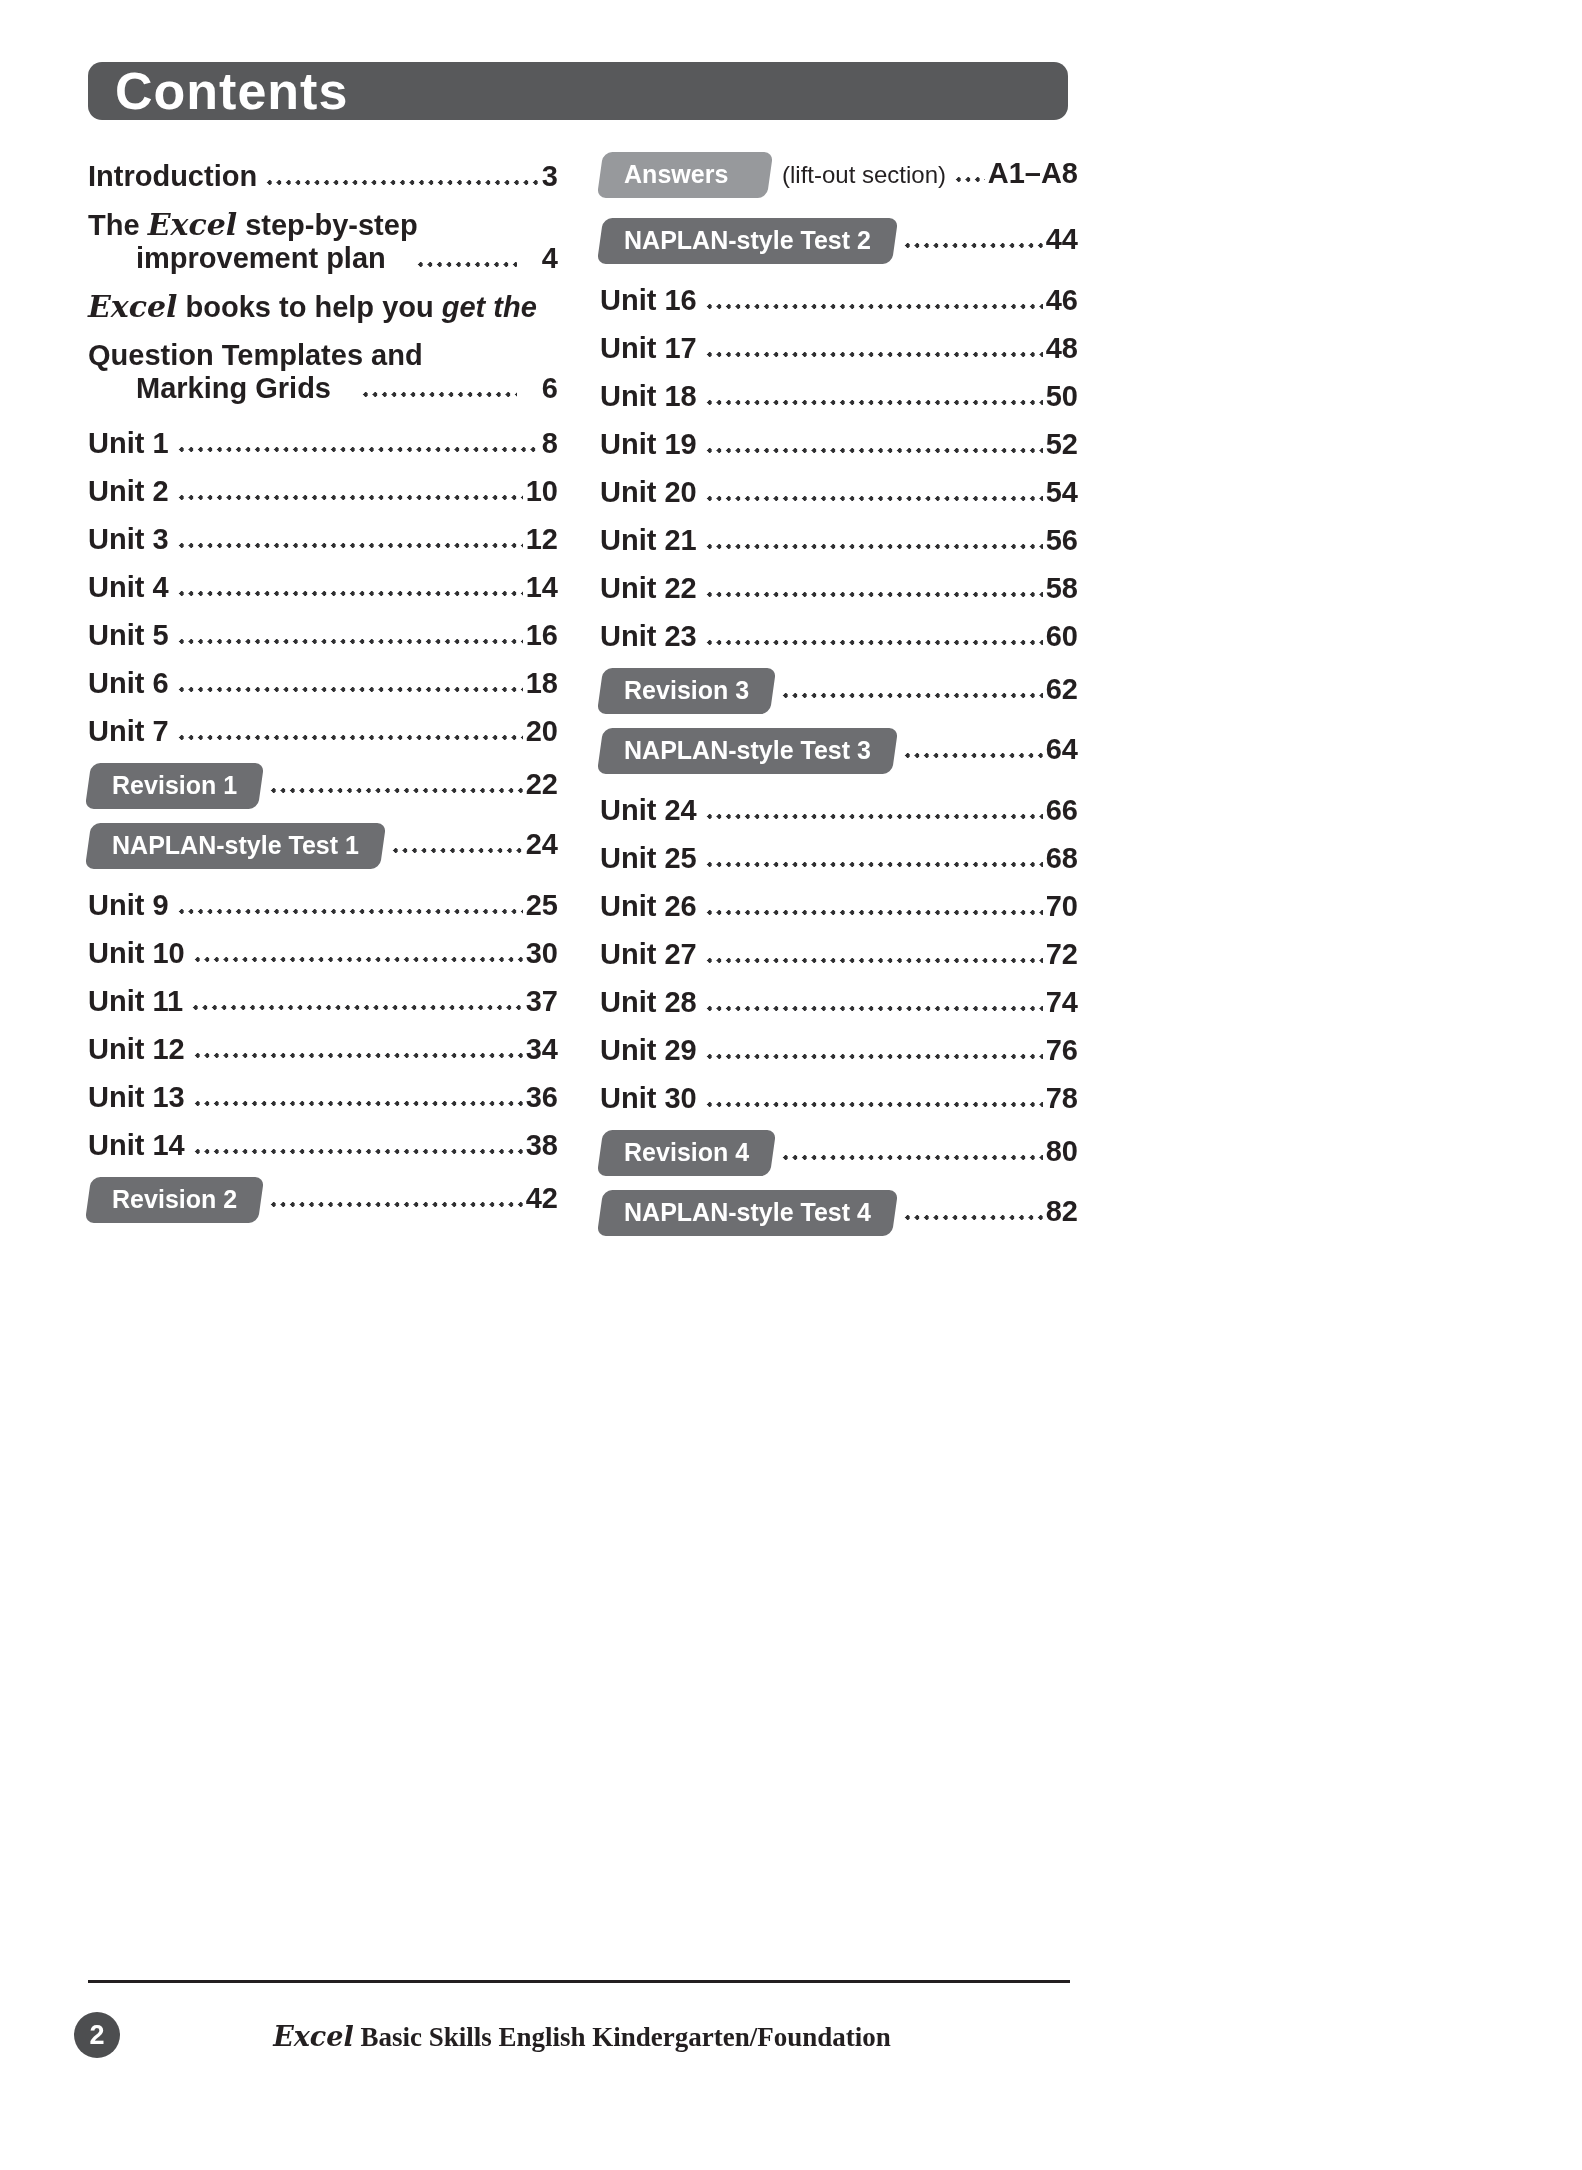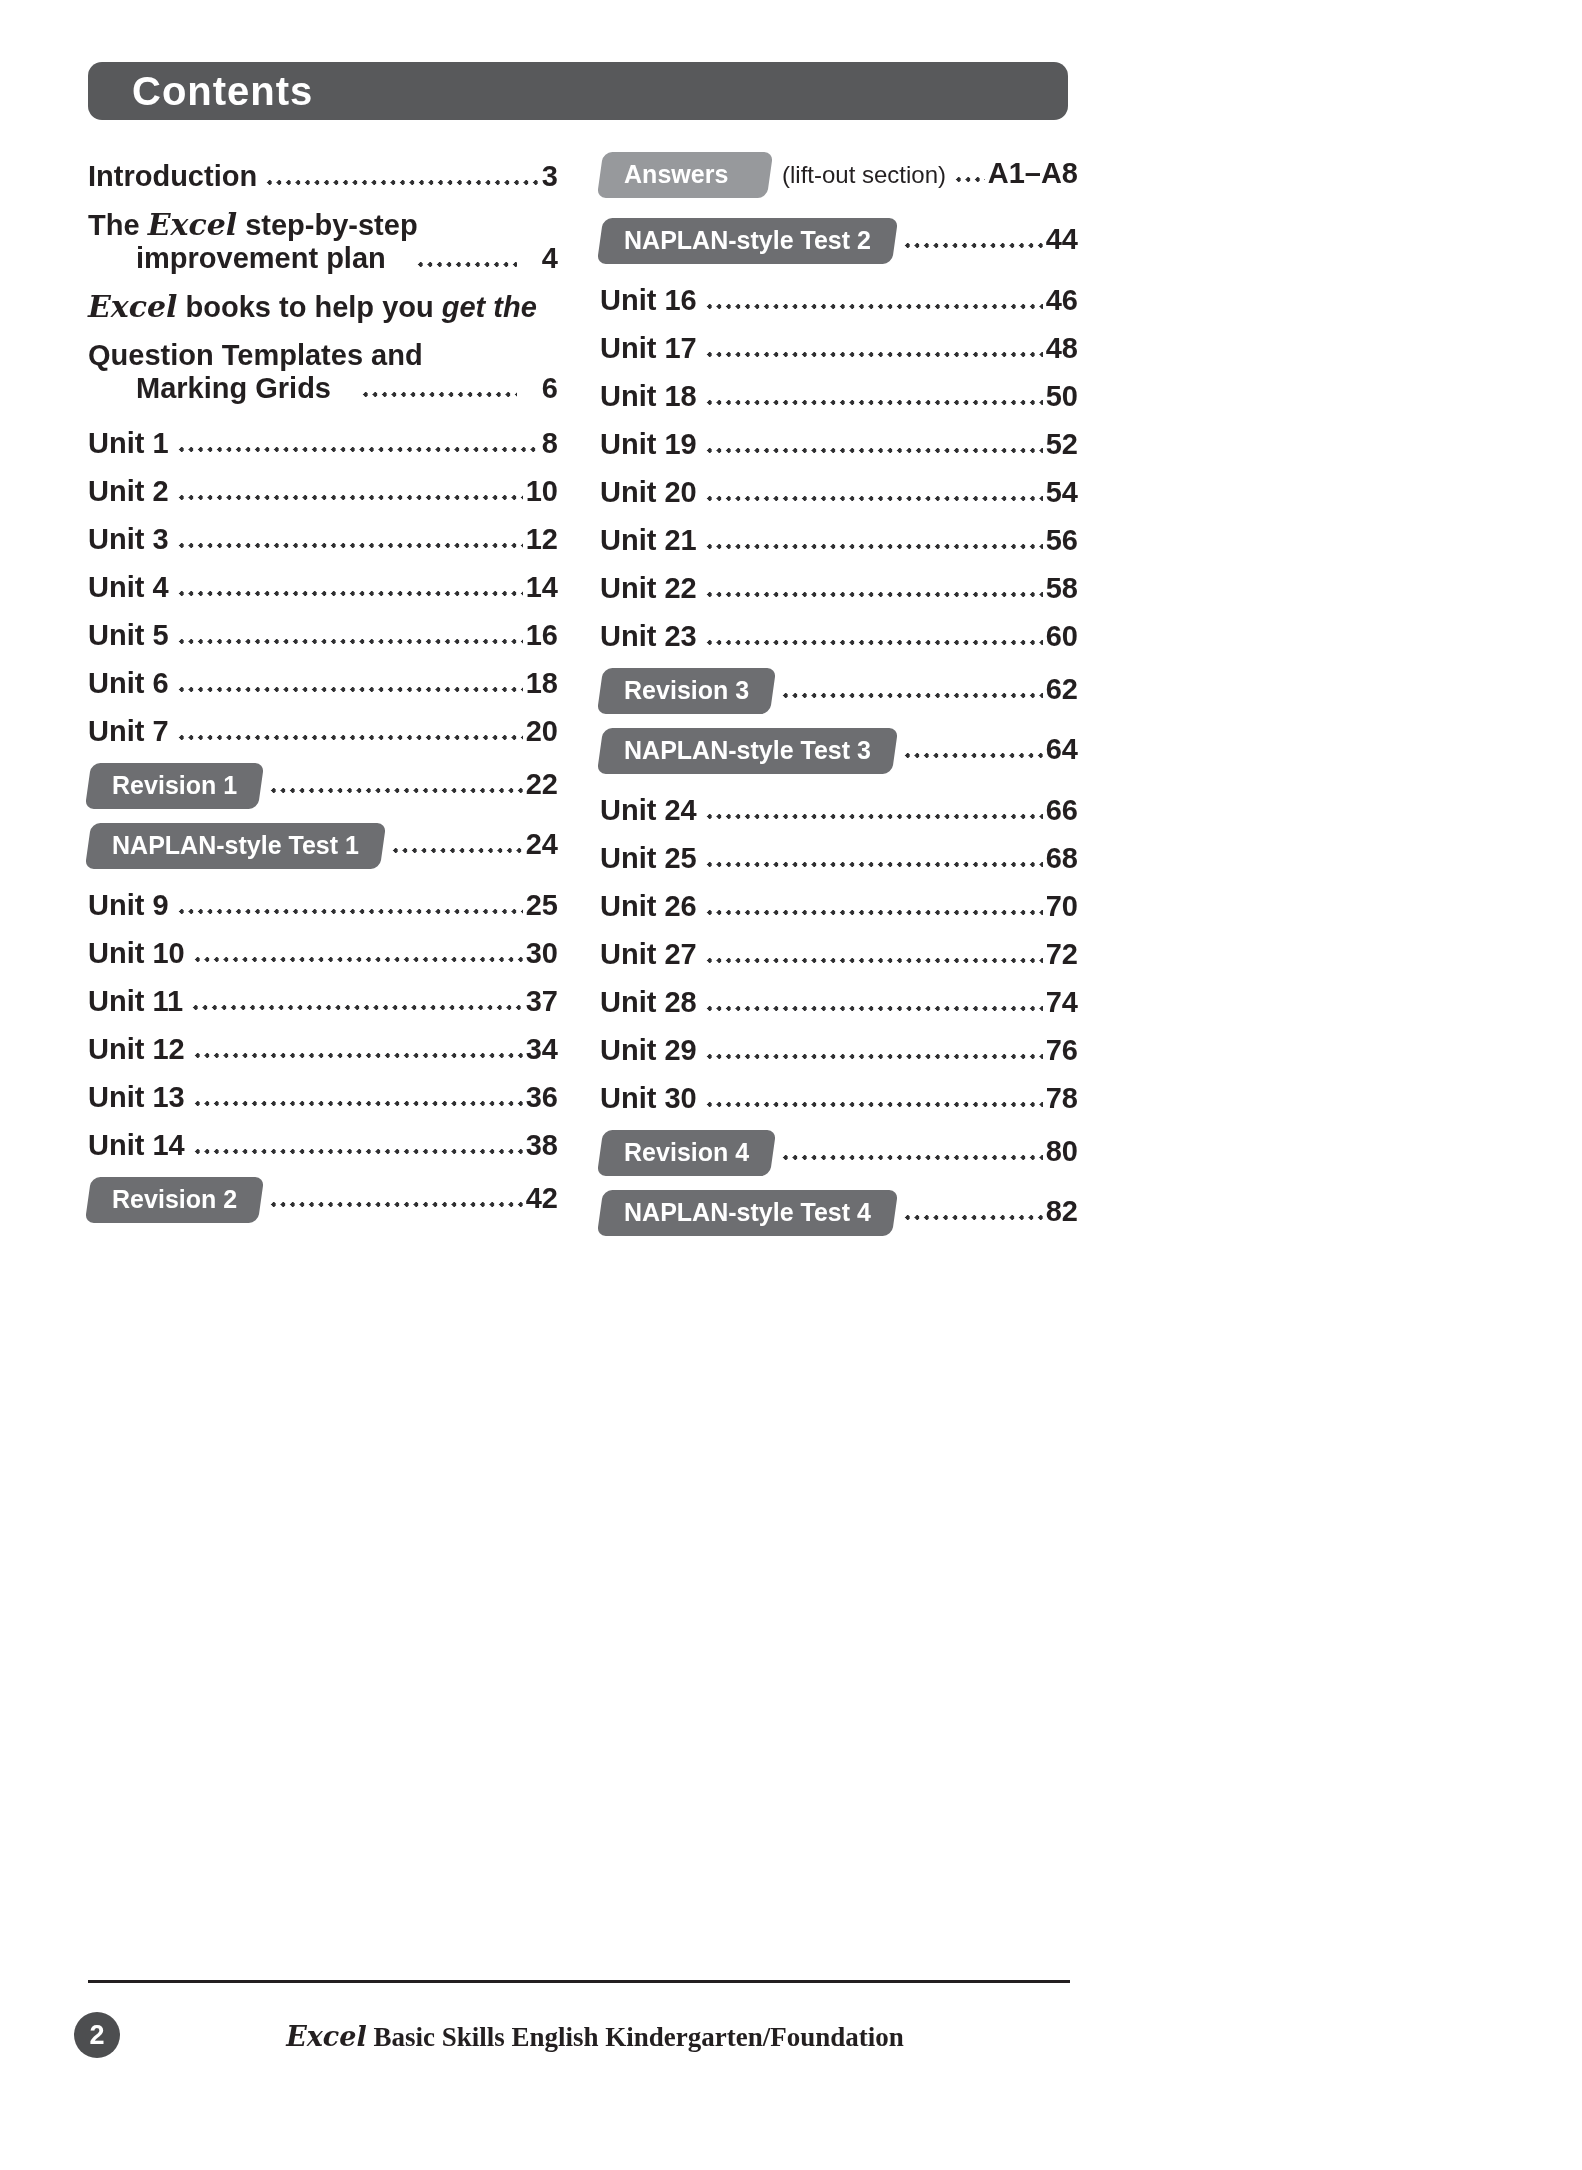--- a/index.html
+++ b/index.html
@@ -15,23 +15,23 @@
 
   
   .banner {
     position: absolute; left: 88px; top: 62px;
     width: 980px; height: 58px;
     background: #58595b;
     border-radius: 14px;
     display: flex; align-items: center;
   }
   .banner-title {
-    margin-left: 44px;
+    margin-left: 27px;
     color: #ffffff;
-    font-size: 40px;
+    font-size: 52px;
     font-weight: bold;
     letter-spacing: 1px;
   }
 
   
   .col { position: absolute; }
   .col-left  { left: 88px;  top: 160px; width: 470px; }
   .col-right { left: 600px; top: 152px; width: 478px; }
 
   
@@ -102,21 +102,21 @@
   }
   .page-circle {
     position: absolute; left: 74px; top: 2012px;
     width: 46px; height: 46px;
     background: #4d4e50;
     border-radius: 50%;
     display: flex; align-items: center; justify-content: center;
     color: #ffffff; font-size: 27px; font-weight: bold;
   }
   .footer-text {
-    position: absolute; left: 104px; top: 2020px;
+    position: absolute; left: 91px; top: 2020px;
     width: 982px;
     text-align: center;
     font-family: "Liberation Serif", serif;
     font-weight: bold;
     font-size: 27px; line-height: 33px;
     color: #231f20;
   }
   .footer-text .brand {
     font-family: "DejaVu Serif", serif;
     font-style: italic; font-weight: bold;

